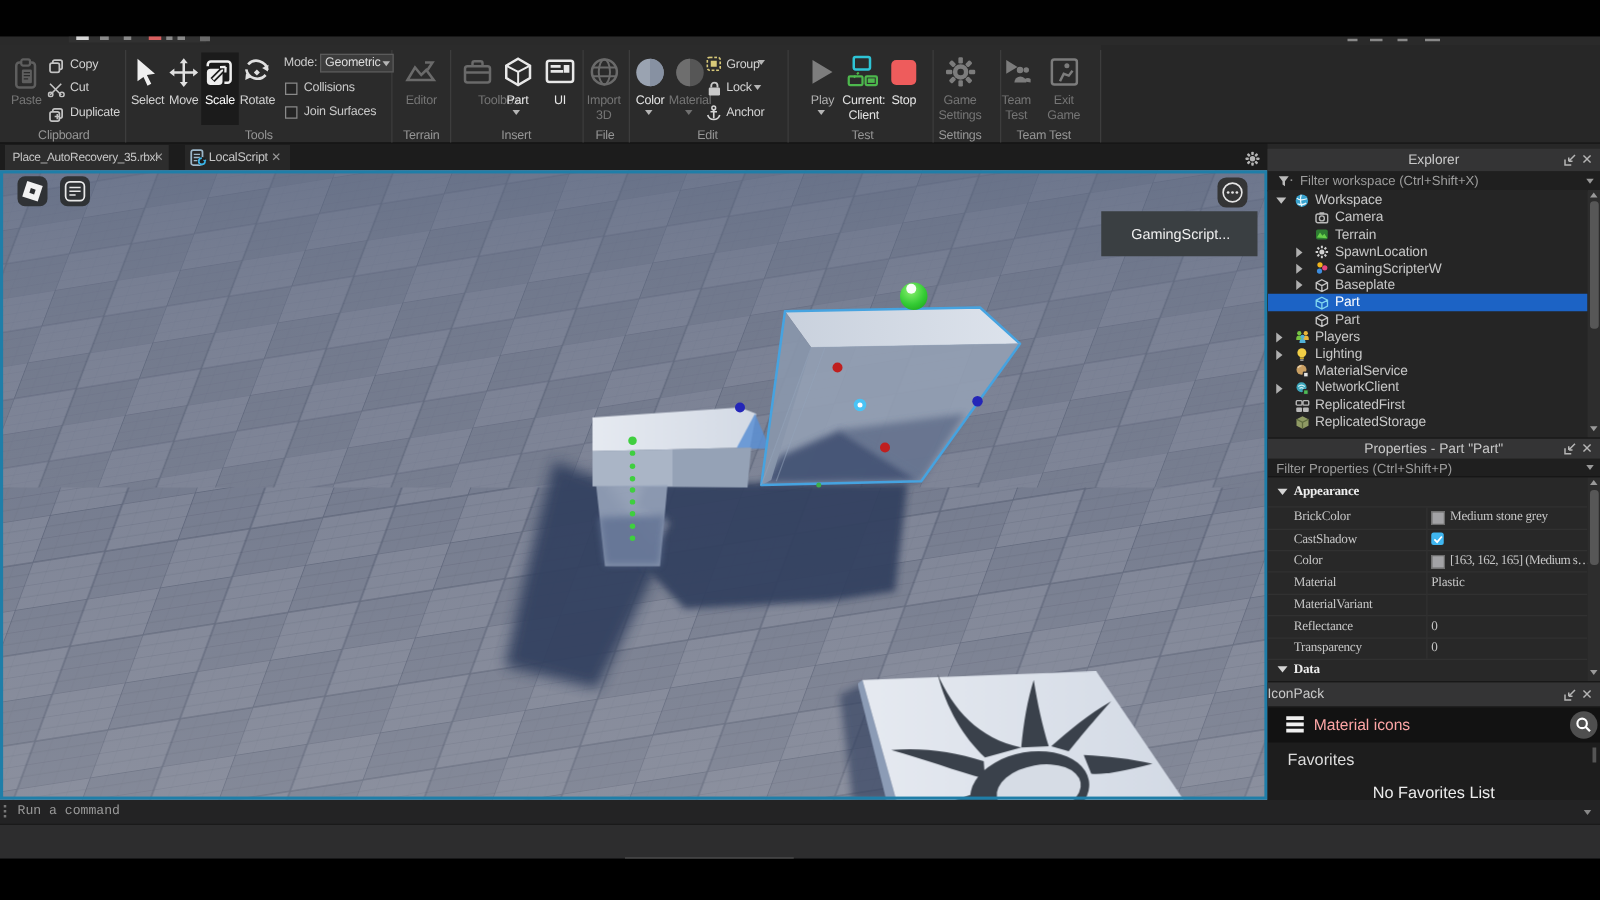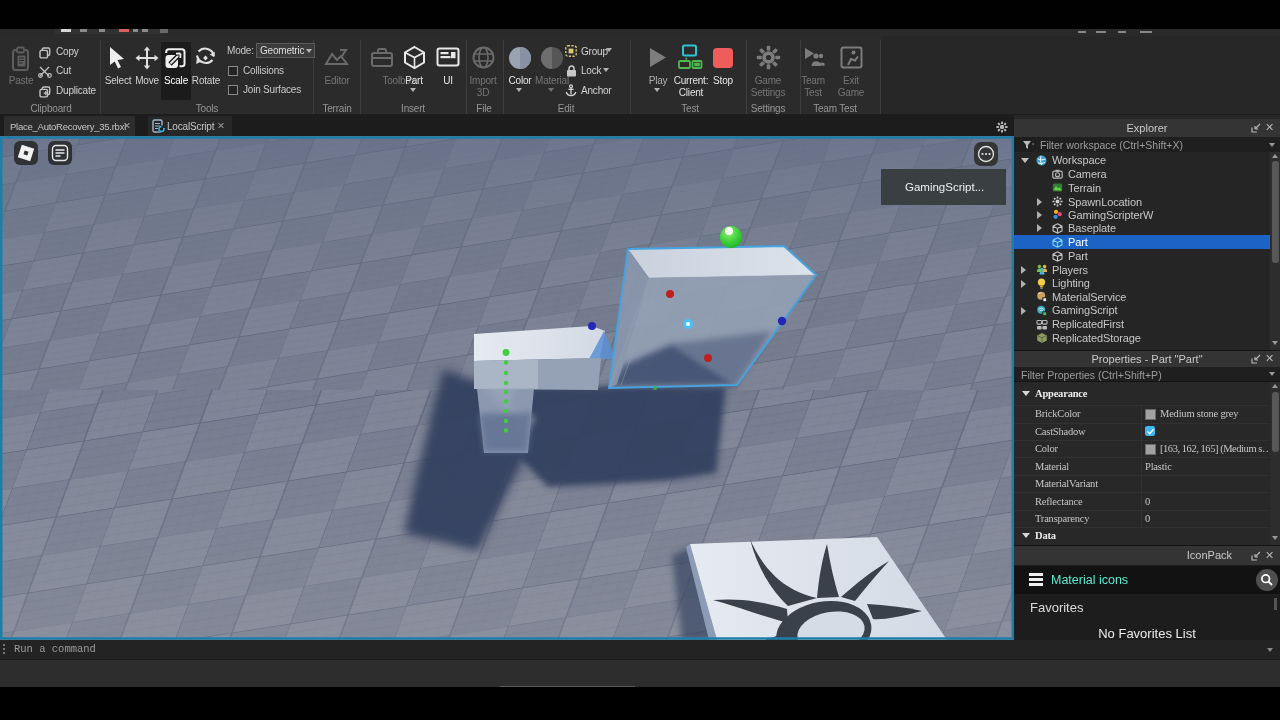--- a/index.html
+++ b/index.html
@@ -520,21 +520,21 @@
       </svg>
       <div class="abs" style="left:38px;top:138.5px;">MaterialService</div>
 
       <div class="abs" style="left:7px;top:155px;width:0;height:0;border-top:4px solid transparent;border-bottom:4px solid transparent;border-left:5px solid #b0b0b0;"></div>
       <svg class="abs" style="left:22px;top:152.5px" width="12" height="12" viewBox="0 0 12 12">
         <circle cx="5.2" cy="4.8" r="4" fill="#3da7bc"></circle>
         <path d="M2.6,4.2 Q5.2,2 7.8,4.2 M3.6,5.8 Q5.2,4.4 6.8,5.8" stroke="#d4f2f8" stroke-width="1" fill="none"></path>
         <rect x="6.2" y="6.2" width="5" height="5" rx="1" fill="#2a2a2a"></rect>
         <rect x="7.3" y="7.3" width="2.8" height="2.8" fill="#4dbd56"></rect>
       </svg>
-      <div class="abs" style="left:38px;top:152px;">GamingScript</div>
+      <div class="abs" style="left:38px;top:152px;">NetworkClient</div>
 
       <svg class="abs" style="left:22px;top:166.5px" width="12" height="12" viewBox="0 0 12 12">
         <rect x="1" y="1.5" width="4.6" height="3.6" rx="0.8" fill="none" stroke="#b9b9b9" stroke-width="1.1"></rect>
         <rect x="6.4" y="1.5" width="4.6" height="3.6" rx="0.8" fill="none" stroke="#b9b9b9" stroke-width="1.1"></rect>
         <rect x="1" y="7" width="4.6" height="3.6" rx="0.8" fill="#b9b9b9"></rect>
         <rect x="6.4" y="7" width="4.6" height="3.6" rx="0.8" fill="#b9b9b9"></rect>
       </svg>
       <div class="abs" style="left:38px;top:166px;">ReplicatedFirst</div>
 
       <svg class="abs" style="left:22px;top:180px" width="12" height="12" viewBox="0 0 12 12">
@@ -592,31 +592,31 @@
       <div class="abs" style="left:21px;top:148px;font-weight:bold;color:#ededed;">Data</div>
       <div class="abs" style="left:127px;top:24px;width:1px;height:121px;background:#313131;"></div>
     </div>
     <div class="abs" style="left:256px;top:267px;width:10px;height:163px;background:#2d2d2d;"></div>
     <div class="abs" style="left:257.5px;top:277px;width:7px;height:60px;background:#575757;border-radius:3px;"></div>
     <div class="abs" style="left:258px;top:269px;width:0;height:0;border-left:3.5px solid transparent;border-right:3.5px solid transparent;border-bottom:4.5px solid #9a9a9a;"></div>
     <div class="abs" style="left:258px;top:421px;width:0;height:0;border-left:3.5px solid transparent;border-right:3.5px solid transparent;border-top:4.5px solid #9a9a9a;"></div>
 
     <div class="abs" style="left:0;top:430px;width:266px;height:1px;background:#141414;"></div>
     <div class="abs" style="left:0;top:431px;width:266px;height:19px;background:#343435;"></div>
-    <div class="abs" style="left:0;top:434px;width:218px;text-align:right;font-size:11px;color:#c9c9c9;">IconPack</div>
+    <div class="abs" style="left:0;top:434px;width:218px;text-align:left;font-size:11px;color:#c9c9c9;">IconPack</div>
     <svg class="abs" style="left:236px;top:436px" width="11" height="10" viewBox="0 0 11 10">
       <path d="M2,4.5 v4.5 h5 M10,1 L5,6 M5,6 v-3 M5,6 h3" stroke="#b5b5b5" stroke-width="1.2" fill="none"></path>
     </svg>
     <div class="abs" style="left:251px;top:434px;font-size:11px;color:#b5b5b5;">✕</div>
     <div class="abs" style="left:0;top:450px;width:266px;height:75px;background:#1d1d1d;"></div>
     <div class="abs" style="left:0;top:451px;width:266px;height:28px;background:#121212;"></div>
     <div class="abs" style="left:15px;top:458px;width:14px;height:2.6px;background:#f0f0f0;"></div>
     <div class="abs" style="left:15px;top:463px;width:14px;height:2.6px;background:#f0f0f0;"></div>
     <div class="abs" style="left:15px;top:468px;width:14px;height:2.6px;background:#f0f0f0;"></div>
-    <div class="abs" style="left:37px;top:458px;font-size:12.5px;color:#5eead4;">Material icons</div>
+    <div class="abs" style="left:37px;top:458px;font-size:12.5px;color:#fca5a5;">Material icons</div>
     <div class="abs" style="left:242px;top:454px;width:22px;height:22px;border-radius:50%;background:#4f4f4f;"></div>
     <svg class="abs" style="left:246px;top:458px" width="14" height="14" viewBox="0 0 14 14">
       <circle cx="5.7" cy="5.7" r="3.8" fill="none" stroke="#fff" stroke-width="1.7"></circle>
       <path d="M8.6,8.6 L12,12" stroke="#fff" stroke-width="1.9"></path>
     </svg>
     <div class="abs" style="left:260px;top:483px;width:3px;height:12px;background:#555;"></div>
     <div class="abs" style="left:16px;top:485px;font-size:13px;color:#dcdcdc;">Favorites</div>
     <div class="abs" style="left:0;top:511px;width:266px;text-align:center;font-size:13px;color:#ececec;">No Favorites List</div>
   </div>
 

